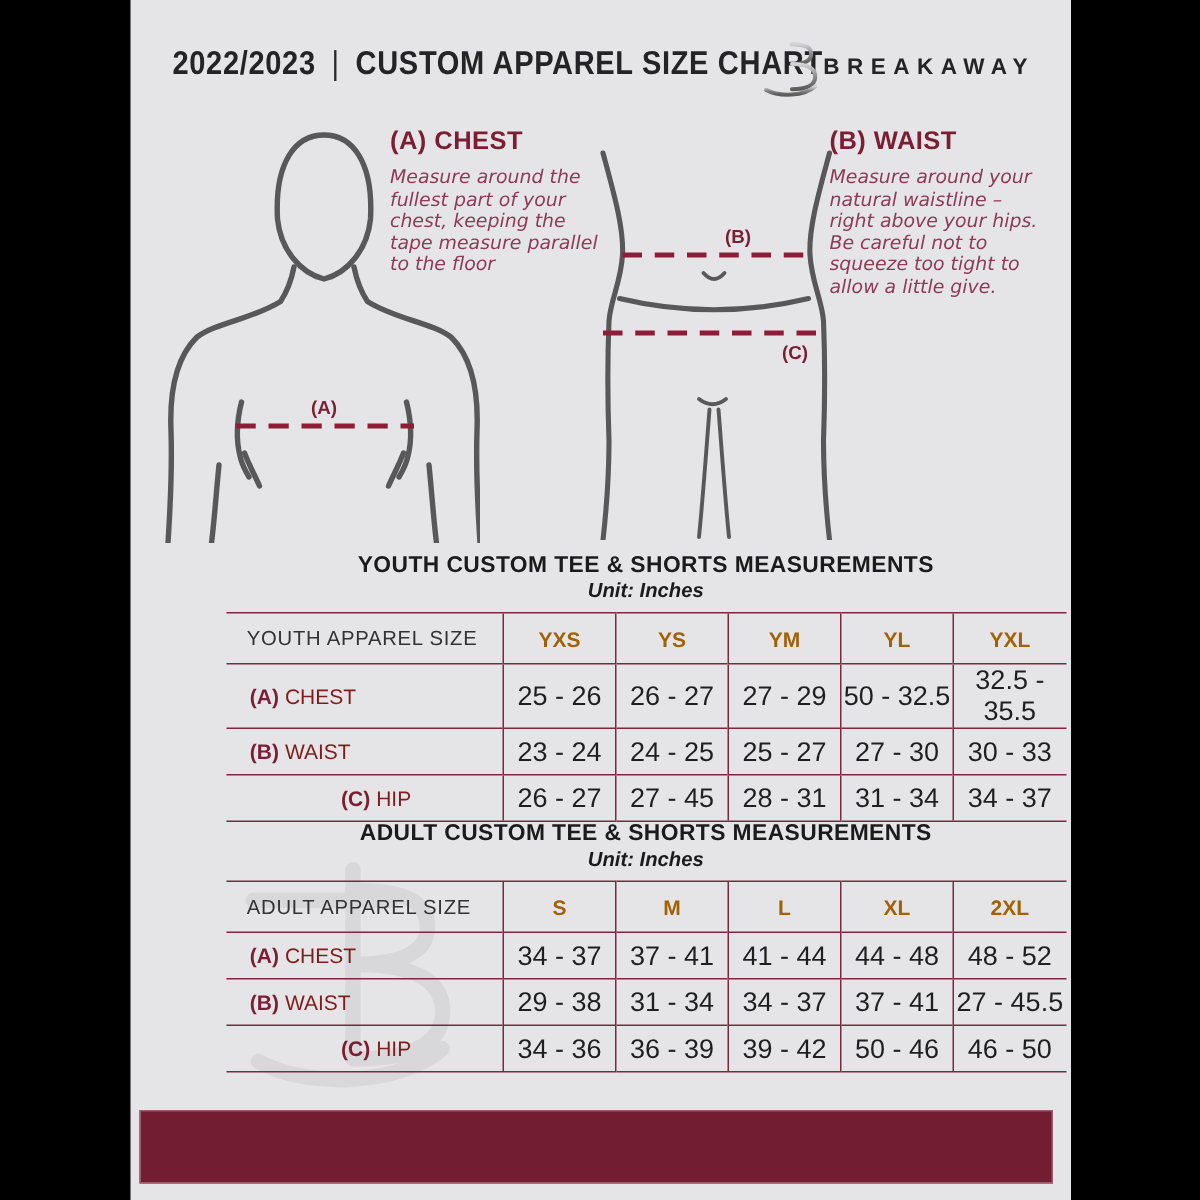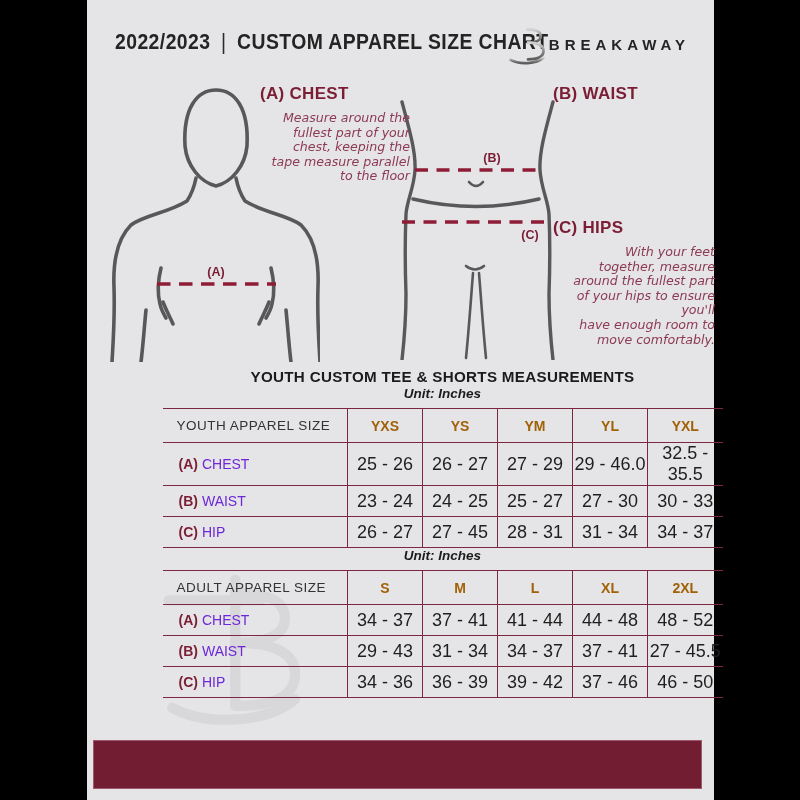--- a/index.html
+++ b/index.html
@@ -17,42 +17,42 @@
   .brand { position:absolute; right:0; top:2px; display:flex; align-items:center; gap:1px; }
   .brand-name { font-weight:700; font-size:15px; letter-spacing:5px; color:#242424; }
 
   
   .guide-svg { position:absolute; }
   .fig-chest { left:23px; top:82px; }
   .fig-waist { left:308px; top:98px; }
   .sect { position:absolute; }
   .sect h3 { margin:0 0 7px 0; font-size:17px; font-weight:700; color:#7a1d35; letter-spacing:.3px; }
   .sect p { margin:0; font-style:italic; font-size:12.6px; line-height:14.6px;
-            color:#8d3a54; white-space:pre-line; font-family:"DejaVu Sans", sans-serif;text-align:right; }
+            color:#8d3a54; white-space:pre-line; font-family:"DejaVu Sans", sans-serif; }
   .sect-a { left:173px; top:84px; width:150px; }
   .sect-b { left:466px; top:84px; width:158px; }
   .sect-c { left:466px; top:218px; width:162px; }
 
   
-  .table-block { position:absolute; left:12px; width:687px; text-align:center; z-index:2; }
+  .table-block { position:absolute; left:0; width:687px; text-align:center; z-index:2; }
   .table-block.youth { top:368px; }
   .table-block.adult { top:547px; }
   .tbl-title { font-weight:700; font-size:15.2px; letter-spacing:.3px; color:#1b1b1b; }
   .tbl-unit { font-style:italic; font-weight:600; font-size:13.5px; color:#1b1b1b; margin:1px 0 7px; }
   table.size-table { border-collapse:collapse; table-layout:fixed; margin:0 auto; width:560px; }
   .size-table th, .size-table td { border-top:1.5px solid #7d2840; padding:0; }
-  .size-table tbody tr:last-child td { border-bottom:1.5px solid #7d2840; }
+  .size-table tbody tr:last-child td { border-bottom:1.5px solid #7d2840;text-align:center; }
   .size-table th + th, .size-table td + td { border-left:1.5px solid #7d2840; }
   .size-table th { height:33px; font-weight:700; font-size:14px; color:#a16207; }
   .size-table th.label-col { font-weight:400; text-align:left; padding-left:14px;
                              font-size:13.5px; letter-spacing:.5px; color:#333; }
   .size-table td { height:30px; text-align:center; font-size:18px; color:#1f1f1f; }
   .size-table td.label-cell { text-align:left; padding-left:16px; font-size:14px; }
   .row-prefix { font-weight:700; color:#7a1d35; }
-  .row-name { color:#6d28d9; margin-left:4px; }
+  .row-name { color:#7f1d1d; margin-left:4px; }
 
   
   .watermark { position:absolute; left:75px; top:550px; z-index:1; }
   .footer-bar { position:absolute; left:6px; top:740px; width:609px; height:49px;
                 background:#731d33; border:1px solid #9e5a6d; box-sizing:border-box; z-index:2; }
 </style>
 </head>
 <body>
 
 <div class="stage">
@@ -124,30 +124,26 @@
     <div class="sect sect-a">
       <h3>(A) CHEST</h3>
       <p>Measure around the
 fullest part of your
 chest, keeping the
 tape measure parallel
 to the floor</p>
     </div>
     <div class="sect sect-b">
       <h3>(B) WAIST</h3>
-    </div>
-    <div class="sect sect-c">
-      <h3>(C) HIPS</h3>
-      <p>With your feet
-together, measure
-around the fullest part
-of your hips to ensure
-you'll
-have enough room to
-move comfortably.</p>
+      <p>Measure around your
+natural waistline –
+right above your hips.
+Be careful not to
+squeeze too tight to
+allow a little give.</p>
     </div>
 
     <svg class="watermark" width="150" height="196" viewBox="0 0 44 48">
       <g fill="none" stroke="#d8d7da" stroke-width="3" stroke-linecap="round">
         <path d="M2 10 L29 10"></path>
         <path d="M21.5 4 L21.5 41"></path>
         <path d="M21.5 8 C33 8 36.5 11 36 16 C35.6 20.5 30 22.5 22 22.5"></path>
         <path d="M22 22.5 C34 22.5 39.5 26 39 32.5 C38.5 38.5 32 41 22 41"></path>
         <path d="M39 39 C31 46 13 47 3 41.5"></path>
       </g>
@@ -175,21 +171,21 @@
                 <th>YL</th>
                 <th>YXL</th>
               </tr>
             </thead>
             <tbody>
               <tr>
                 <td class="label-cell"><span class="row-prefix">(A)</span><span class="row-name">CHEST</span></td>
                 <td>25 - 26</td>
                 <td>26 - 27</td>
                 <td>27 - 29</td>
-                <td>29 - 46.0</td>
+                <td>50 - 32.5</td>
                 <td>32.5 - 35.5</td>
               </tr>
               <tr>
                 <td class="label-cell"><span class="row-prefix">(B)</span><span class="row-name">WAIST</span></td>
                 <td>23 - 24</td>
                 <td>24 - 25</td>
                 <td>25 - 27</td>
                 <td>27 - 30</td>
                 <td>30 - 33</td>
               </tr>
@@ -198,20 +194,21 @@
                 <td>26 - 27</td>
                 <td>27 - 45</td>
                 <td>28 - 31</td>
                 <td>31 - 34</td>
                 <td>34 - 37</td>
               </tr>
             </tbody>
           </table>
         </div>
         <div class="table-block adult">
+          <div class="tbl-title">ADULT CUSTOM TEE &amp; SHORTS MEASUREMENTS</div>
           <div class="tbl-unit">Unit: Inches</div>
           <table class="size-table">
             <colgroup>
               <col style="width: 185px;">
               <col style="width: 75px;">
               <col style="width: 75px;">
               <col style="width: 75px;">
               <col style="width: 75px;">
               <col style="width: 75px;">
             </colgroup>
@@ -229,32 +226,32 @@
               <tr>
                 <td class="label-cell"><span class="row-prefix">(A)</span><span class="row-name">CHEST</span></td>
                 <td>34 - 37</td>
                 <td>37 - 41</td>
                 <td>41 - 44</td>
                 <td>44 - 48</td>
                 <td>48 - 52</td>
               </tr>
               <tr>
                 <td class="label-cell"><span class="row-prefix">(B)</span><span class="row-name">WAIST</span></td>
-                <td>29 - 43</td>
+                <td>29 - 38</td>
                 <td>31 - 34</td>
                 <td>34 - 37</td>
                 <td>37 - 41</td>
                 <td>27 - 45.5</td>
               </tr>
               <tr>
                 <td class="label-cell"><span class="row-prefix">(C)</span><span class="row-name">HIP</span></td>
                 <td>34 - 36</td>
                 <td>36 - 39</td>
                 <td>39 - 42</td>
-                <td>37 - 46</td>
+                <td>50 - 46</td>
                 <td>46 - 50</td>
               </tr>
             </tbody>
           </table>
         </div>
       </div>
 
     <div class="footer-bar"></div>
   </div>
 </div>

